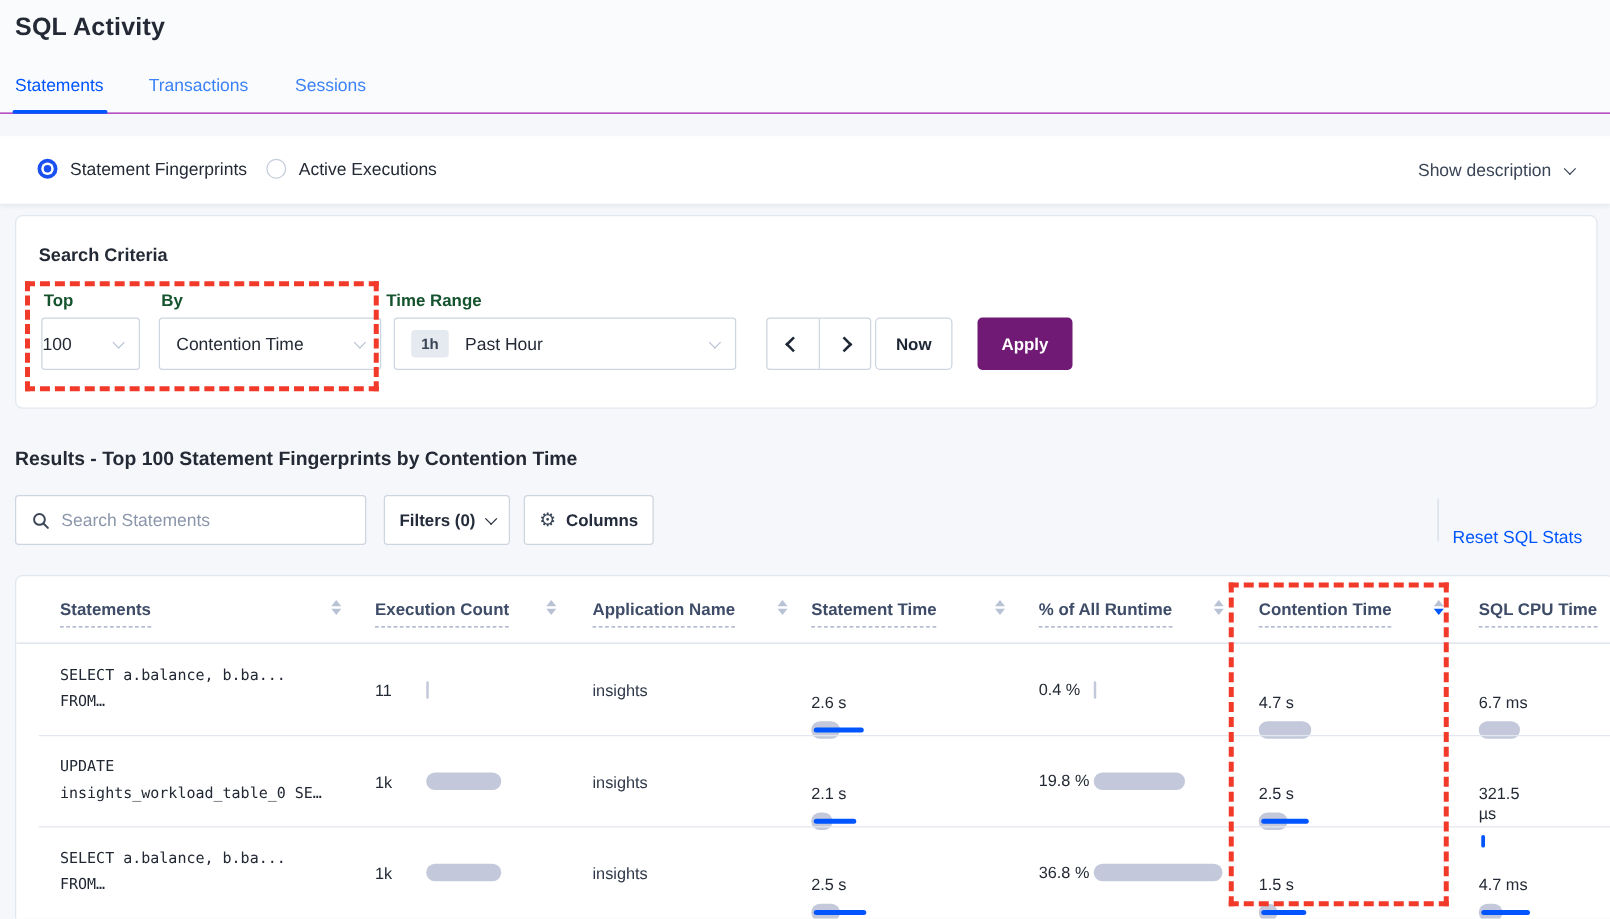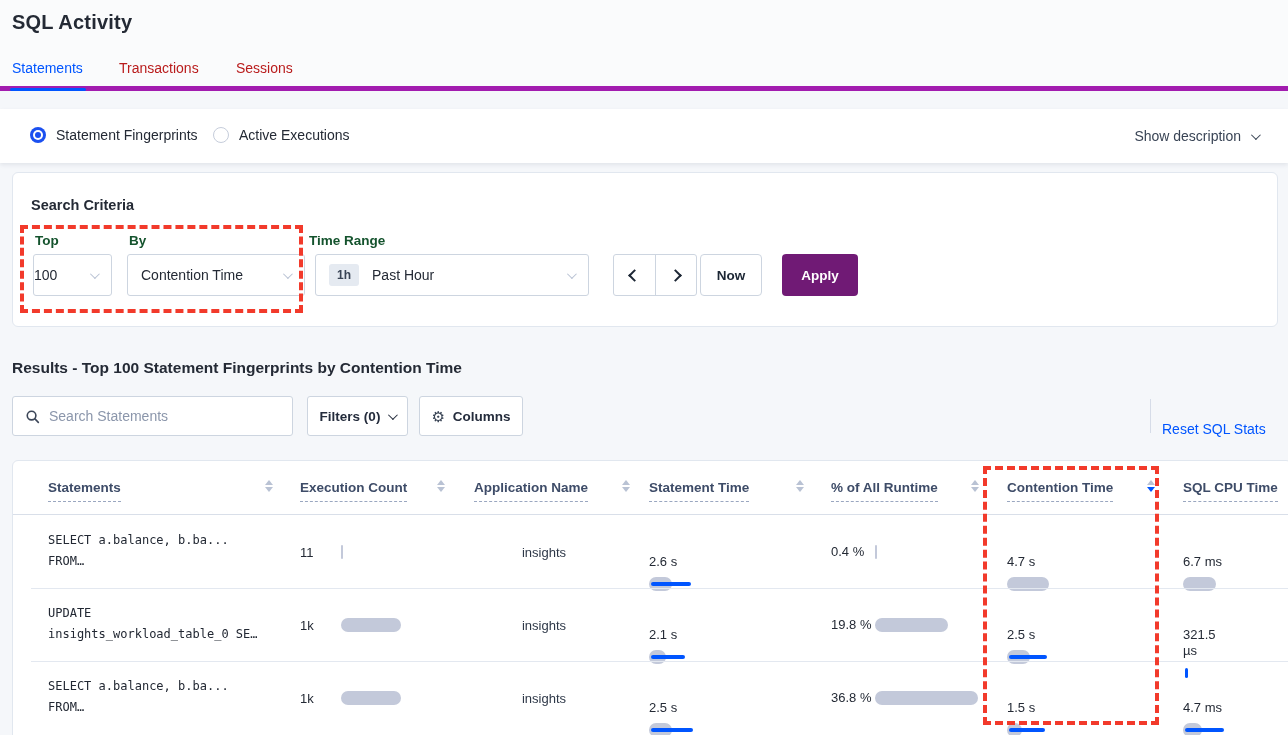--- a/index.html
+++ b/index.html
@@ -1,23 +1,23 @@
 <!DOCTYPE html>
 <html><head>
 <meta charset="utf-8">
 <style>
   * { margin:0; padding:0; box-sizing:border-box; }
   html,body { width:1288px; height:735px; }
   body { font-family:"Liberation Sans", sans-serif; background:#f5f7fa; color:#242a35; }
   #app { position:relative; width:1288px; height:735px; overflow:hidden; background:#f5f7fa; }
 
   
-  .top-hdr { position:absolute; left:0; top:0; width:1288px; height:91px; background:#fafbfc; border-bottom:5px solid #a21caf; }
+  .top-hdr { position:absolute; left:0; top:0; width:1288px; height:91px; background:#fafbfc; border-bottom:1px solid #a21caf; }
   .page-title { position:absolute; left:12px; top:11px; font-size:20px; font-weight:700; color:#242a35; letter-spacing:.2px; }
-  .tab { position:absolute; top:60px; font-size:14px; color:#b91c1c; cursor:pointer; }
+  .tab { position:absolute; top:60px; font-size:14px; color:#3b82f6; cursor:pointer; }
   .tab.active { color:#0055ff; font-weight:500; }
   .tab-underline { position:absolute; left:10px; top:88px; width:76px; height:3px; background:#0055ff; border-radius:2px; }
 
   
   .radio-strip { position:absolute; left:0; top:109px; width:1288px; height:54px; background:#ffffff; box-shadow:0 2px 4px rgba(60,70,100,.10); }
   .radio-item { position:absolute; top:18px; display:flex; align-items:center; gap:10px; cursor:pointer; }
   .radio-outer { width:16px; height:16px; border-radius:50%; border:1.5px solid #c6cddb; background:#fff; position:relative; }
   .radio-item.selected .radio-outer { border:none; background:#1b50f0; }
   .radio-item.selected .radio-outer::before { content:''; position:absolute; left:3px; top:3px; width:10px; height:10px; border-radius:50%; background:#fff; }
   .radio-item.selected .radio-outer::after { content:''; position:absolute; left:5px; top:5px; width:6px; height:6px; border-radius:50%; background:#1b50f0; }
@@ -68,21 +68,21 @@
   .sort { position:absolute; top:19px; display:flex; flex-direction:column; gap:2px; align-items:center; cursor:pointer; }
   .car-up { width:0; height:0; border-left:4px solid transparent; border-right:4px solid transparent; border-bottom:5px solid #b9c2d4; }
   .car-dn { width:0; height:0; border-left:4px solid transparent; border-right:4px solid transparent; border-top:5px solid #b9c2d4; }
   .sort.desc .car-dn { border-top-color:#0055ff; }
 
   .trow { position:relative; height:73px; }
   .trow + .trow::before { content:''; position:absolute; left:18px; right:0; top:0; height:1px; background:#e3e8f0; }
   .cell { position:absolute; }
   .c1 { left:35px; width:240px; top:15px; font-family:"DejaVu Sans Mono", monospace; font-size:12px; line-height:21px; color:#222833; }
   .c2 { left:287px; width:160px; top:22px; height:30px; display:flex; align-items:center; font-size:13px; }
-  .c3 { left:461px; width:140px; top:22px; height:30px; display:flex; align-items:center; font-size:13px; color:#2e3848;justify-content:center; }
+  .c3 { left:461px; width:140px; top:22px; height:30px; display:flex; align-items:center; font-size:13px; color:#2e3848; }
   .c4 { left:636px; width:165px; top:24px; }
   .c5 { left:818px; width:165px; top:16px; height:42px; display:flex; align-items:center; font-size:13px; }
   .c5 .val { display:inline-block; width:46px; line-height:16px; }
   .c6 { left:994px; width:160px; top:24px; }
   .c7 { left:1170px; width:106px; top:24px; }
   .metric .val { font-size:13px; line-height:16px; color:#242a35;margin-top:15px; }
   .c7 .val { display:block; width:50px; }
   .btrack { position:relative; height:14px; }
   .stack { margin-top:7px; width:120px; }
   .bgray { position:absolute; left:0; top:0; height:14px; border-radius:7px; background:#c3c9da; }

